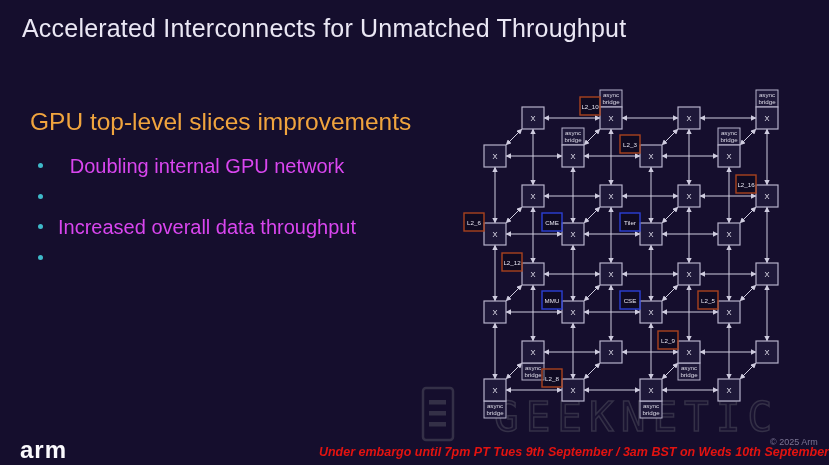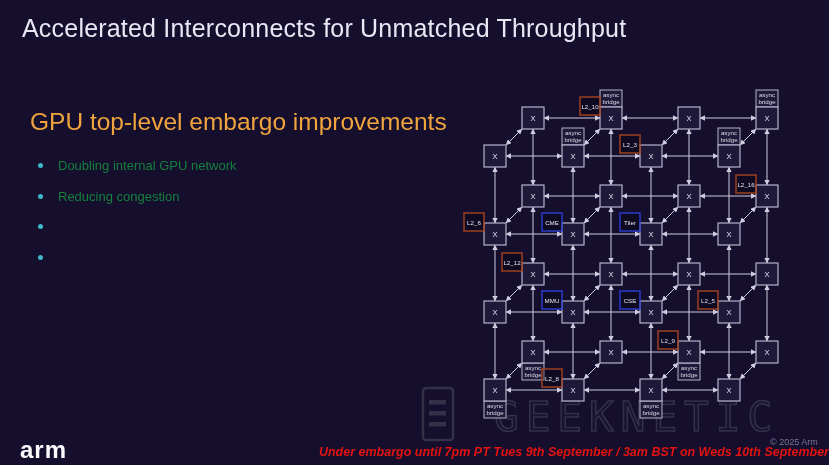--- a/index.html
+++ b/index.html
@@ -1,46 +1,46 @@
 <!DOCTYPE html>
 <html><head>
 <meta charset="utf-8">
 <style>
   html,body{margin:0;padding:0;background:#000;}
   .slide{position:relative;width:829px;height:465px;background:#150e2d;overflow:hidden;
          font-family:"Liberation Sans",sans-serif;}
   .title{position:absolute;left:22px;top:14px;font-size:25px;color:#eae7f4;letter-spacing:.2px;text-align:center;}
   .heading{position:absolute;left:30px;top:108px;font-size:24.5px;color:#f0a43e;}
   .bullets{position:absolute;left:38px;top:153px;margin:0;padding:0;list-style:none;}
-  .bullets li{position:relative;height:30.6px;padding-left:20px;color:#15803d;font-size:13px;line-height:26px;}
+  .bullets li{position:relative;height:30.6px;padding-left:20px;color:#d946ef;font-size:20px;line-height:26px;text-align:center;}
   .bullets .dot{position:absolute;left:0;top:10px;width:5px;height:5px;border-radius:50%;background:#3fb9c9;}
   .watermark-text{position:absolute;left:494px;top:393px;font-family:"DejaVu Sans Mono",monospace;
          font-size:41px;font-weight:normal;letter-spacing:7px;color:rgba(255,255,255,0.02);
          -webkit-text-stroke:1.5px #343047;}
   .wm-logo{position:absolute;left:421px;top:386px;}
   .diagram{position:absolute;left:0;top:0;}
   .arm-logo{position:absolute;left:20px;top:436px;font-size:24px;font-weight:bold;color:#fbfafd;letter-spacing:1px;}
   .embargo{position:absolute;left:0;top:445px;width:829px;text-align:right;font-size:12.5px;
            font-weight:bold;font-style:italic;color:#e21310;}
   .copyright{position:absolute;left:752px;top:437px;font-size:9px;color:#7b7594;padding-left:18px;}
   .page-number{position:absolute;left:797px;top:448px;font-size:9.5px;font-weight:bold;color:#d9d6e6;margin-left:32px;}
 </style>
 </head>
 <body>
 
 <div class="slide">
 
   <div class="title">Accelerated Interconnects for Unmatched Throughput</div>
 
-  <div class="heading">GPU top-level embargo improvements</div>
+  <div class="heading">GPU top-level slices improvements</div>
 
   <ul class="bullets">
       <li><span class="dot"></span><span>Doubling internal GPU network</span></li>
-      <li><span class="dot"></span><span>Reducing congestion</span></li>
       <li><span class="dot"></span></li>
+      <li><span class="dot"></span><span>Increased overall data throughput</span></li>
       <li><span class="dot"></span></li>
     </ul>
 
   <svg class="wm-logo" width="34" height="56">
     <rect x="2" y="2" width="30" height="52" rx="3" fill="none" stroke="#343047" stroke-width="2.5"></rect>
     <rect x="8" y="14" width="17" height="4.5" fill="#343047"></rect>
     <rect x="8" y="25" width="17" height="4.5" fill="#343047"></rect>
     <rect x="8" y="36" width="17" height="4.5" fill="#343047"></rect>
   </svg>
   <div class="watermark-text">GEEKNETIC</div>

